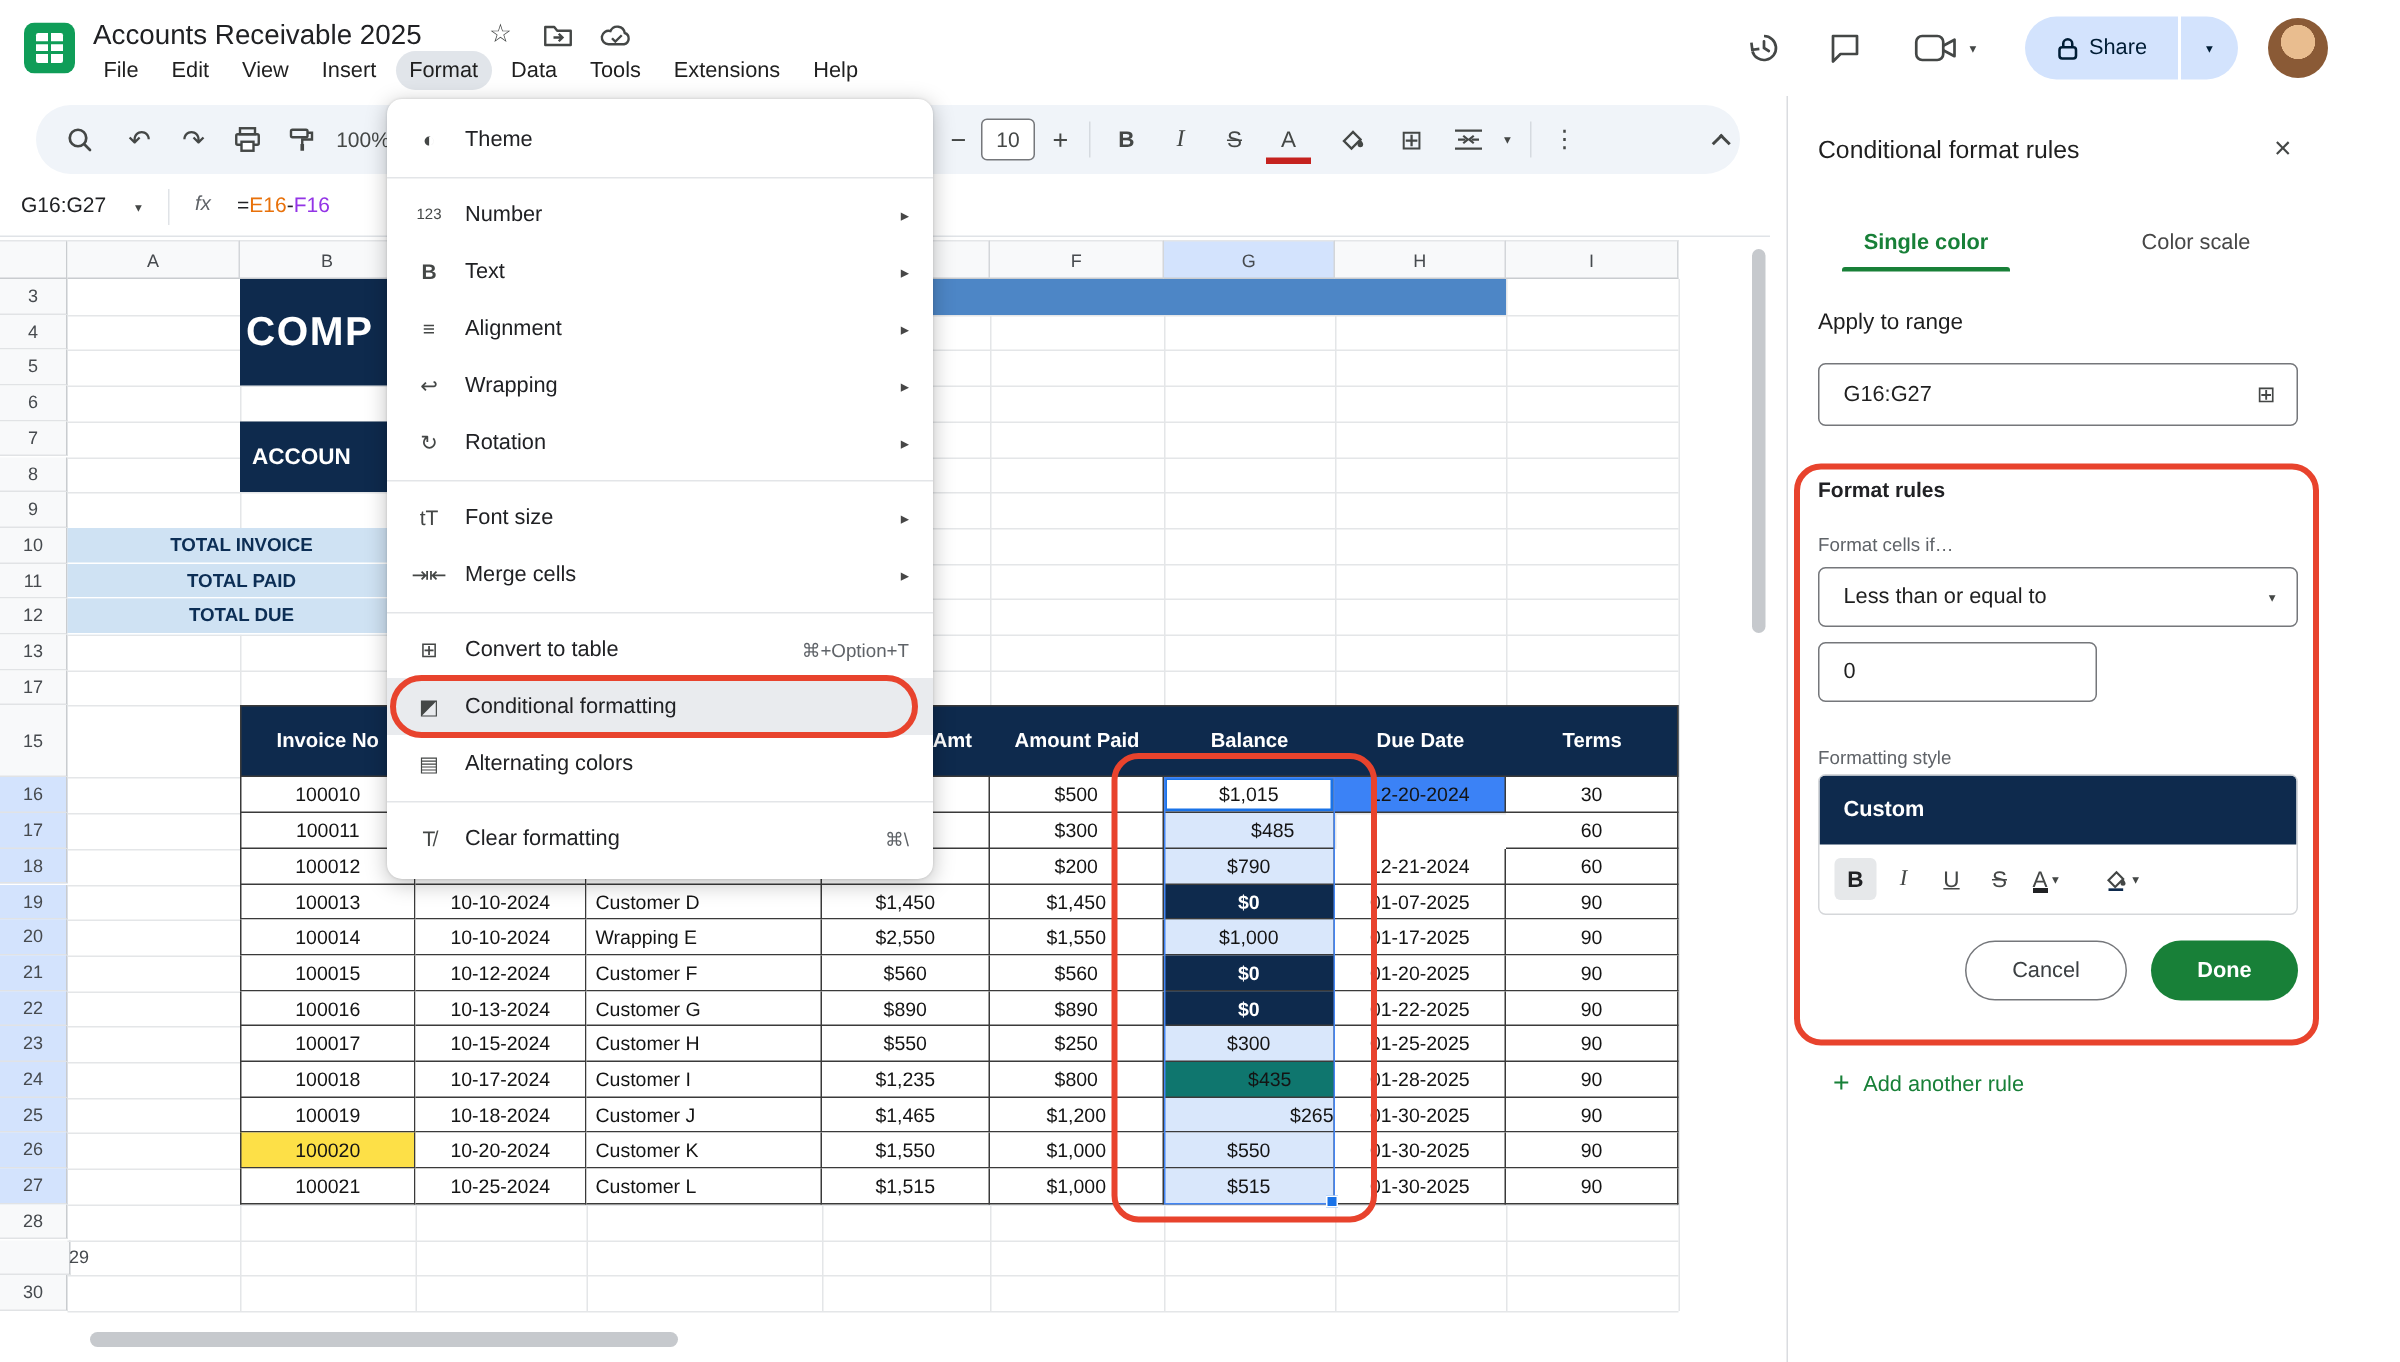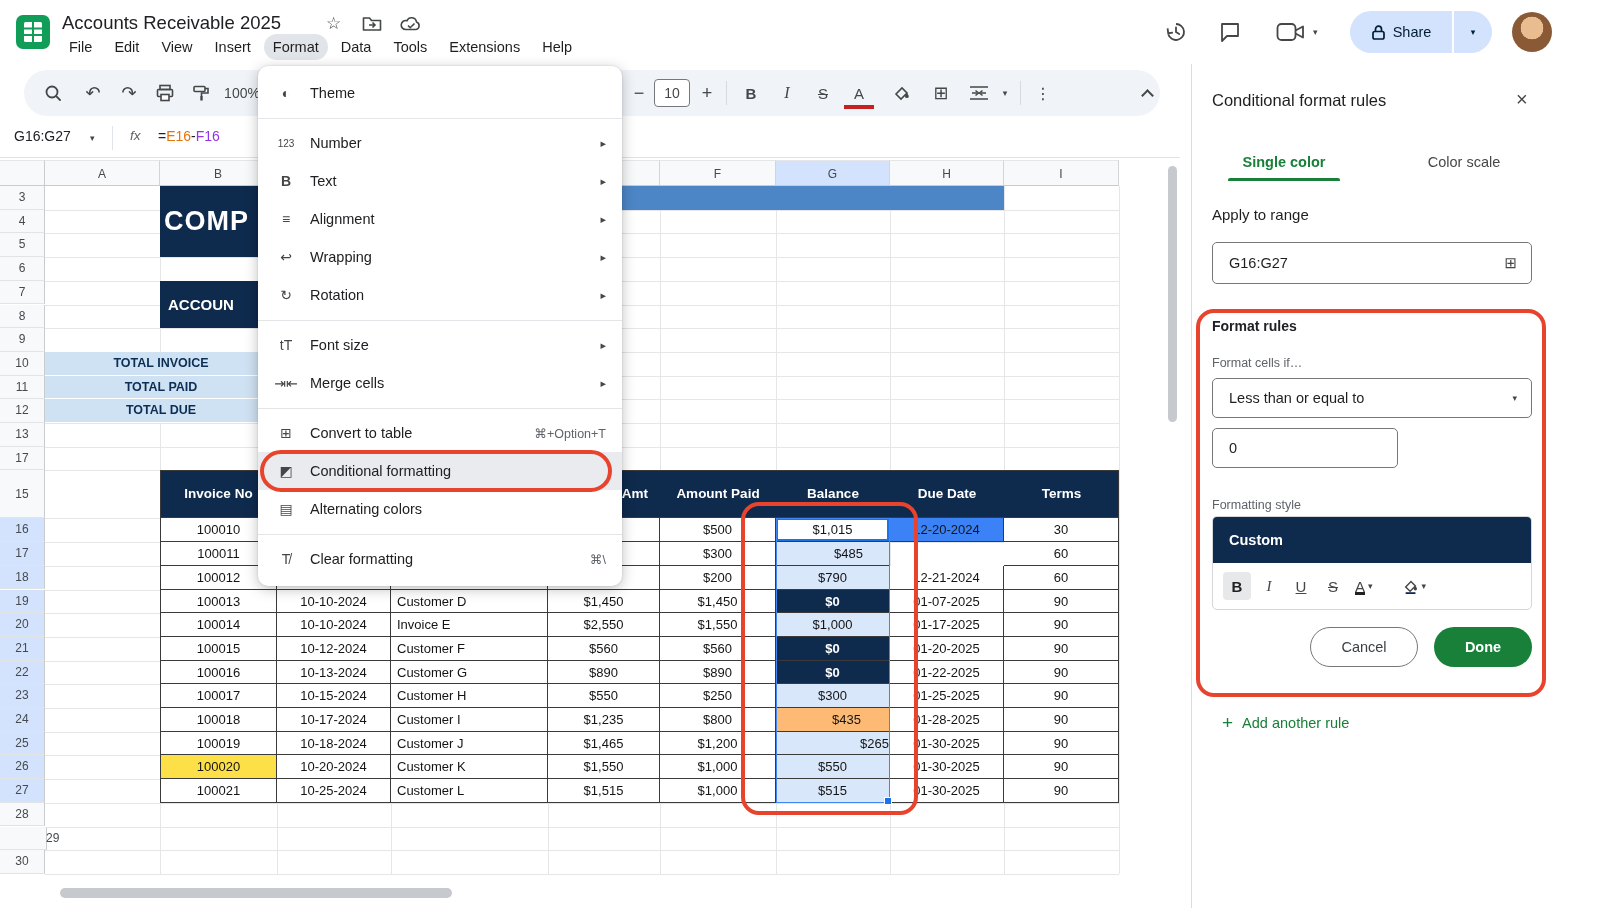--- a/index.html
+++ b/index.html
@@ -287,21 +287,21 @@
       <div style="position: absolute; left: 160px; top: 589.5px; width: 117px; height: 23.8px; font-size: 13px; line-height: 23.8px; text-align: center; border-right: 1px solid rgb(58, 58, 58); border-bottom: 1px solid rgb(58, 58, 58); background: rgb(255, 255, 255); color: rgb(20, 20, 20); white-space: nowrap; overflow: hidden; border-left: 1px solid rgb(58, 58, 58);">100013</div>
       <div style="position: absolute; left: 277px; top: 589.5px; width: 114px; height: 23.8px; font-size: 13px; line-height: 23.8px; text-align: center; border-right: 1px solid rgb(58, 58, 58); border-bottom: 1px solid rgb(58, 58, 58); background: rgb(255, 255, 255); color: rgb(20, 20, 20); white-space: nowrap; overflow: hidden;">10-10-2024</div>
       <div style="position: absolute; left: 391px; top: 589.5px; width: 157px; height: 23.8px; font-size: 13px; line-height: 23.8px; text-align: left; border-right: 1px solid rgb(58, 58, 58); border-bottom: 1px solid rgb(58, 58, 58); background: rgb(255, 255, 255); color: rgb(20, 20, 20); white-space: nowrap; overflow: hidden; padding-left: 6px;">Customer D</div>
       <div style="position: absolute; left: 548px; top: 589.5px; width: 112px; height: 23.8px; font-size: 13px; line-height: 23.8px; text-align: center; border-right: 1px solid rgb(58, 58, 58); border-bottom: 1px solid rgb(58, 58, 58); background: rgb(255, 255, 255); color: rgb(20, 20, 20); white-space: nowrap; overflow: hidden;">$1,450</div>
       <div style="position: absolute; left: 660px; top: 589.5px; width: 116px; height: 23.8px; font-size: 13px; line-height: 23.8px; text-align: center; border-right: 1px solid rgb(58, 58, 58); border-bottom: 1px solid rgb(58, 58, 58); background: rgb(255, 255, 255); color: rgb(20, 20, 20); white-space: nowrap; overflow: hidden;">$1,450</div>
       <div style="position: absolute; left: 776px; top: 589.5px; width: 114px; height: 23.8px; font-size: 13px; line-height: 23.8px; text-align: center; border-right: 1px solid rgb(58, 58, 58); border-bottom: 1px solid rgb(58, 58, 58); background: rgb(14, 42, 77); color: rgb(255, 255, 255); white-space: nowrap; overflow: hidden; font-weight: 600;">$0</div>
       <div style="position: absolute; left: 890px; top: 589.5px; width: 114px; height: 23.8px; font-size: 13px; line-height: 23.8px; text-align: center; border-right: 1px solid rgb(58, 58, 58); border-bottom: 1px solid rgb(58, 58, 58); background: rgb(255, 255, 255); color: rgb(20, 20, 20); white-space: nowrap; overflow: hidden;">01-07-2025</div>
       <div style="position: absolute; left: 1004px; top: 589.5px; width: 115px; height: 23.8px; font-size: 13px; line-height: 23.8px; text-align: center; border-right: 1px solid rgb(58, 58, 58); border-bottom: 1px solid rgb(58, 58, 58); background: rgb(255, 255, 255); color: rgb(20, 20, 20); white-space: nowrap; overflow: hidden;">90</div>
       <div style="position: absolute; left: 160px; top: 613.2px; width: 117px; height: 23.8px; font-size: 13px; line-height: 23.8px; text-align: center; border-right: 1px solid rgb(58, 58, 58); border-bottom: 1px solid rgb(58, 58, 58); background: rgb(255, 255, 255); color: rgb(20, 20, 20); white-space: nowrap; overflow: hidden; border-left: 1px solid rgb(58, 58, 58);">100014</div>
       <div style="position: absolute; left: 277px; top: 613.2px; width: 114px; height: 23.8px; font-size: 13px; line-height: 23.8px; text-align: center; border-right: 1px solid rgb(58, 58, 58); border-bottom: 1px solid rgb(58, 58, 58); background: rgb(255, 255, 255); color: rgb(20, 20, 20); white-space: nowrap; overflow: hidden;">10-10-2024</div>
-      <div style="position: absolute; left: 391px; top: 613.2px; width: 157px; height: 23.8px; font-size: 13px; line-height: 23.8px; text-align: left; border-right: 1px solid rgb(58, 58, 58); border-bottom: 1px solid rgb(58, 58, 58); background: rgb(255, 255, 255); color: rgb(20, 20, 20); white-space: nowrap; overflow: hidden; padding-left: 6px;">Invoice E</div>
+      <div style="position: absolute; left: 391px; top: 613.2px; width: 157px; height: 23.8px; font-size: 13px; line-height: 23.8px; text-align: left; border-right: 1px solid rgb(58, 58, 58); border-bottom: 1px solid rgb(58, 58, 58); background: rgb(255, 255, 255); color: rgb(20, 20, 20); white-space: nowrap; overflow: hidden; padding-left: 6px;">Wrapping E</div>
       <div style="position: absolute; left: 548px; top: 613.2px; width: 112px; height: 23.8px; font-size: 13px; line-height: 23.8px; text-align: center; border-right: 1px solid rgb(58, 58, 58); border-bottom: 1px solid rgb(58, 58, 58); background: rgb(255, 255, 255); color: rgb(20, 20, 20); white-space: nowrap; overflow: hidden;">$2,550</div>
       <div style="position: absolute; left: 660px; top: 613.2px; width: 116px; height: 23.8px; font-size: 13px; line-height: 23.8px; text-align: center; border-right: 1px solid rgb(58, 58, 58); border-bottom: 1px solid rgb(58, 58, 58); background: rgb(255, 255, 255); color: rgb(20, 20, 20); white-space: nowrap; overflow: hidden;">$1,550</div>
       <div style="position: absolute; left: 776px; top: 613.2px; width: 114px; height: 23.8px; font-size: 13px; line-height: 23.8px; text-align: center; border-right: 1px solid rgb(58, 58, 58); border-bottom: 1px solid rgb(58, 58, 58); background: rgb(217, 231, 251); color: rgb(20, 20, 20); white-space: nowrap; overflow: hidden;">$1,000</div>
       <div style="position: absolute; left: 890px; top: 613.2px; width: 114px; height: 23.8px; font-size: 13px; line-height: 23.8px; text-align: center; border-right: 1px solid rgb(58, 58, 58); border-bottom: 1px solid rgb(58, 58, 58); background: rgb(255, 255, 255); color: rgb(20, 20, 20); white-space: nowrap; overflow: hidden;">01-17-2025</div>
       <div style="position: absolute; left: 1004px; top: 613.2px; width: 115px; height: 23.8px; font-size: 13px; line-height: 23.8px; text-align: center; border-right: 1px solid rgb(58, 58, 58); border-bottom: 1px solid rgb(58, 58, 58); background: rgb(255, 255, 255); color: rgb(20, 20, 20); white-space: nowrap; overflow: hidden;">90</div>
       <div style="position: absolute; left: 160px; top: 636.9px; width: 117px; height: 23.8px; font-size: 13px; line-height: 23.8px; text-align: center; border-right: 1px solid rgb(58, 58, 58); border-bottom: 1px solid rgb(58, 58, 58); background: rgb(255, 255, 255); color: rgb(20, 20, 20); white-space: nowrap; overflow: hidden; border-left: 1px solid rgb(58, 58, 58);">100015</div>
       <div style="position: absolute; left: 277px; top: 636.9px; width: 114px; height: 23.8px; font-size: 13px; line-height: 23.8px; text-align: center; border-right: 1px solid rgb(58, 58, 58); border-bottom: 1px solid rgb(58, 58, 58); background: rgb(255, 255, 255); color: rgb(20, 20, 20); white-space: nowrap; overflow: hidden;">10-12-2024</div>
       <div style="position: absolute; left: 391px; top: 636.9px; width: 157px; height: 23.8px; font-size: 13px; line-height: 23.8px; text-align: left; border-right: 1px solid rgb(58, 58, 58); border-bottom: 1px solid rgb(58, 58, 58); background: rgb(255, 255, 255); color: rgb(20, 20, 20); white-space: nowrap; overflow: hidden; padding-left: 6px;">Customer F</div>
       <div style="position: absolute; left: 548px; top: 636.9px; width: 112px; height: 23.8px; font-size: 13px; line-height: 23.8px; text-align: center; border-right: 1px solid rgb(58, 58, 58); border-bottom: 1px solid rgb(58, 58, 58); background: rgb(255, 255, 255); color: rgb(20, 20, 20); white-space: nowrap; overflow: hidden;">$560</div>
       <div style="position: absolute; left: 660px; top: 636.9px; width: 116px; height: 23.8px; font-size: 13px; line-height: 23.8px; text-align: center; border-right: 1px solid rgb(58, 58, 58); border-bottom: 1px solid rgb(58, 58, 58); background: rgb(255, 255, 255); color: rgb(20, 20, 20); white-space: nowrap; overflow: hidden;">$560</div>
@@ -322,21 +322,21 @@
       <div style="position: absolute; left: 548px; top: 684.3px; width: 112px; height: 23.8px; font-size: 13px; line-height: 23.8px; text-align: center; border-right: 1px solid rgb(58, 58, 58); border-bottom: 1px solid rgb(58, 58, 58); background: rgb(255, 255, 255); color: rgb(20, 20, 20); white-space: nowrap; overflow: hidden;">$550</div>
       <div style="position: absolute; left: 660px; top: 684.3px; width: 116px; height: 23.8px; font-size: 13px; line-height: 23.8px; text-align: center; border-right: 1px solid rgb(58, 58, 58); border-bottom: 1px solid rgb(58, 58, 58); background: rgb(255, 255, 255); color: rgb(20, 20, 20); white-space: nowrap; overflow: hidden;">$250</div>
       <div style="position: absolute; left: 776px; top: 684.3px; width: 114px; height: 23.8px; font-size: 13px; line-height: 23.8px; text-align: center; border-right: 1px solid rgb(58, 58, 58); border-bottom: 1px solid rgb(58, 58, 58); background: rgb(217, 231, 251); color: rgb(20, 20, 20); white-space: nowrap; overflow: hidden;">$300</div>
       <div style="position: absolute; left: 890px; top: 684.3px; width: 114px; height: 23.8px; font-size: 13px; line-height: 23.8px; text-align: center; border-right: 1px solid rgb(58, 58, 58); border-bottom: 1px solid rgb(58, 58, 58); background: rgb(255, 255, 255); color: rgb(20, 20, 20); white-space: nowrap; overflow: hidden;">01-25-2025</div>
       <div style="position: absolute; left: 1004px; top: 684.3px; width: 115px; height: 23.8px; font-size: 13px; line-height: 23.8px; text-align: center; border-right: 1px solid rgb(58, 58, 58); border-bottom: 1px solid rgb(58, 58, 58); background: rgb(255, 255, 255); color: rgb(20, 20, 20); white-space: nowrap; overflow: hidden;">90</div>
       <div style="position: absolute; left: 160px; top: 708px; width: 117px; height: 23.8px; font-size: 13px; line-height: 23.8px; text-align: center; border-right: 1px solid rgb(58, 58, 58); border-bottom: 1px solid rgb(58, 58, 58); background: rgb(255, 255, 255); color: rgb(20, 20, 20); white-space: nowrap; overflow: hidden; border-left: 1px solid rgb(58, 58, 58);">100018</div>
       <div style="position: absolute; left: 277px; top: 708px; width: 114px; height: 23.8px; font-size: 13px; line-height: 23.8px; text-align: center; border-right: 1px solid rgb(58, 58, 58); border-bottom: 1px solid rgb(58, 58, 58); background: rgb(255, 255, 255); color: rgb(20, 20, 20); white-space: nowrap; overflow: hidden;">10-17-2024</div>
       <div style="position: absolute; left: 391px; top: 708px; width: 157px; height: 23.8px; font-size: 13px; line-height: 23.8px; text-align: left; border-right: 1px solid rgb(58, 58, 58); border-bottom: 1px solid rgb(58, 58, 58); background: rgb(255, 255, 255); color: rgb(20, 20, 20); white-space: nowrap; overflow: hidden; padding-left: 6px;">Customer I</div>
       <div style="position: absolute; left: 548px; top: 708px; width: 112px; height: 23.8px; font-size: 13px; line-height: 23.8px; text-align: center; border-right: 1px solid rgb(58, 58, 58); border-bottom: 1px solid rgb(58, 58, 58); background: rgb(255, 255, 255); color: rgb(20, 20, 20); white-space: nowrap; overflow: hidden;">$1,235</div>
       <div style="position: absolute; left: 660px; top: 708px; width: 116px; height: 23.8px; font-size: 13px; line-height: 23.8px; text-align: center; border-right: 1px solid rgb(58, 58, 58); border-bottom: 1px solid rgb(58, 58, 58); background: rgb(255, 255, 255); color: rgb(20, 20, 20); white-space: nowrap; overflow: hidden;">$800</div>
-      <div style="position: absolute; left: 776px; top: 708px; width: 114px; height: 23.8px; font-size: 13px; line-height: 23.8px; text-align: center; border-right: 1px solid rgb(58, 58, 58); border-bottom: 1px solid rgb(58, 58, 58); background: #fdba74; color: rgb(20, 20, 20); white-space: nowrap; overflow: hidden; padding-left: 28px;">$435</div>
+      <div style="position: absolute; left: 776px; top: 708px; width: 114px; height: 23.8px; font-size: 13px; line-height: 23.8px; text-align: center; border-right: 1px solid rgb(58, 58, 58); border-bottom: 1px solid rgb(58, 58, 58); background: #0f766e; color: rgb(20, 20, 20); white-space: nowrap; overflow: hidden; padding-left: 28px;">$435</div>
       <div style="position: absolute; left: 890px; top: 708px; width: 114px; height: 23.8px; font-size: 13px; line-height: 23.8px; text-align: center; border-right: 1px solid rgb(58, 58, 58); border-bottom: 1px solid rgb(58, 58, 58); background: rgb(255, 255, 255); color: rgb(20, 20, 20); white-space: nowrap; overflow: hidden;">01-28-2025</div>
       <div style="position: absolute; left: 1004px; top: 708px; width: 115px; height: 23.8px; font-size: 13px; line-height: 23.8px; text-align: center; border-right: 1px solid rgb(58, 58, 58); border-bottom: 1px solid rgb(58, 58, 58); background: rgb(255, 255, 255); color: rgb(20, 20, 20); white-space: nowrap; overflow: hidden;">90</div>
       <div style="position: absolute; left: 160px; top: 731.7px; width: 117px; height: 23.8px; font-size: 13px; line-height: 23.8px; text-align: center; border-right: 1px solid rgb(58, 58, 58); border-bottom: 1px solid rgb(58, 58, 58); background: rgb(255, 255, 255); color: rgb(20, 20, 20); white-space: nowrap; overflow: hidden; border-left: 1px solid rgb(58, 58, 58);">100019</div>
       <div style="position: absolute; left: 277px; top: 731.7px; width: 114px; height: 23.8px; font-size: 13px; line-height: 23.8px; text-align: center; border-right: 1px solid rgb(58, 58, 58); border-bottom: 1px solid rgb(58, 58, 58); background: rgb(255, 255, 255); color: rgb(20, 20, 20); white-space: nowrap; overflow: hidden;">10-18-2024</div>
       <div style="position: absolute; left: 391px; top: 731.7px; width: 157px; height: 23.8px; font-size: 13px; line-height: 23.8px; text-align: left; border-right: 1px solid rgb(58, 58, 58); border-bottom: 1px solid rgb(58, 58, 58); background: rgb(255, 255, 255); color: rgb(20, 20, 20); white-space: nowrap; overflow: hidden; padding-left: 6px;">Customer J</div>
       <div style="position: absolute; left: 548px; top: 731.7px; width: 112px; height: 23.8px; font-size: 13px; line-height: 23.8px; text-align: center; border-right: 1px solid rgb(58, 58, 58); border-bottom: 1px solid rgb(58, 58, 58); background: rgb(255, 255, 255); color: rgb(20, 20, 20); white-space: nowrap; overflow: hidden;">$1,465</div>
       <div style="position: absolute; left: 660px; top: 731.7px; width: 116px; height: 23.8px; font-size: 13px; line-height: 23.8px; text-align: center; border-right: 1px solid rgb(58, 58, 58); border-bottom: 1px solid rgb(58, 58, 58); background: rgb(255, 255, 255); color: rgb(20, 20, 20); white-space: nowrap; overflow: hidden;">$1,200</div>
       <div style="position: absolute; left: 776px; top: 731.7px; width: 114px; height: 23.8px; font-size: 13px; line-height: 23.8px; text-align: right; border-right: 1px solid rgb(58, 58, 58); border-bottom: 1px solid rgb(58, 58, 58); background: rgb(217, 231, 251); color: rgb(20, 20, 20); white-space: nowrap; overflow: hidden;">$265</div>
       <div style="position: absolute; left: 890px; top: 731.7px; width: 114px; height: 23.8px; font-size: 13px; line-height: 23.8px; text-align: center; border-right: 1px solid rgb(58, 58, 58); border-bottom: 1px solid rgb(58, 58, 58); background: rgb(255, 255, 255); color: rgb(20, 20, 20); white-space: nowrap; overflow: hidden;">01-30-2025</div>
       <div style="position: absolute; left: 1004px; top: 731.7px; width: 115px; height: 23.8px; font-size: 13px; line-height: 23.8px; text-align: center; border-right: 1px solid rgb(58, 58, 58); border-bottom: 1px solid rgb(58, 58, 58); background: rgb(255, 255, 255); color: rgb(20, 20, 20); white-space: nowrap; overflow: hidden;">90</div>

